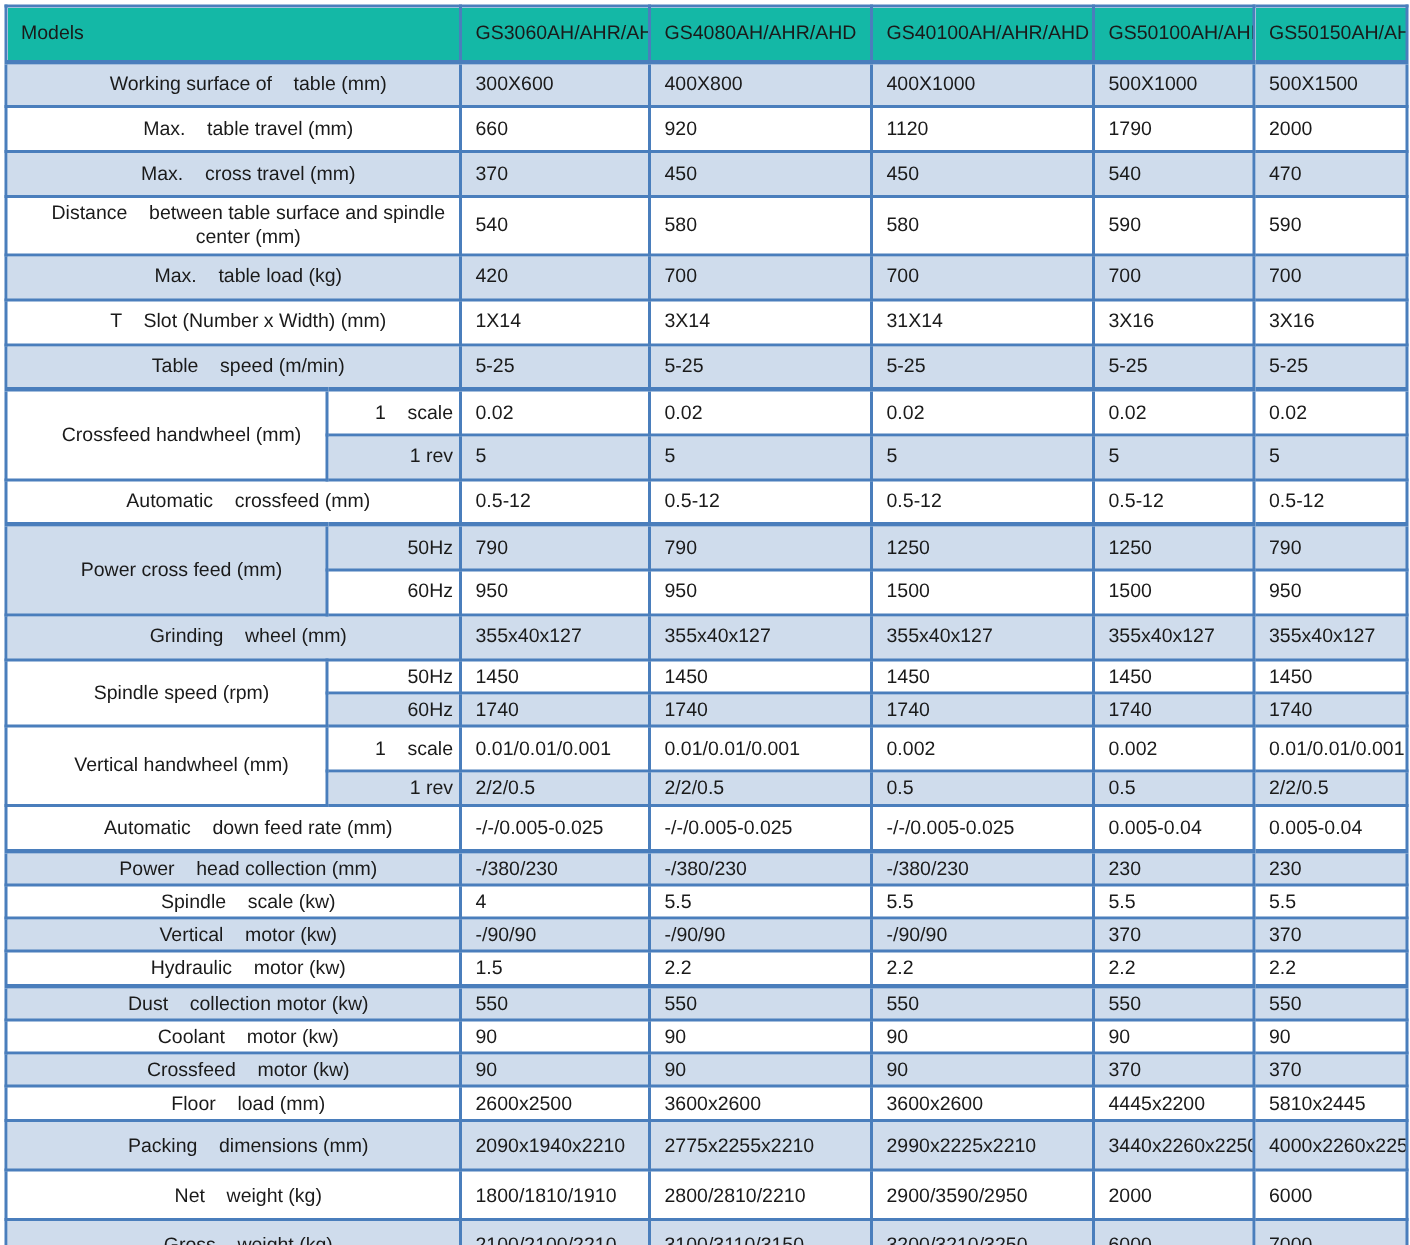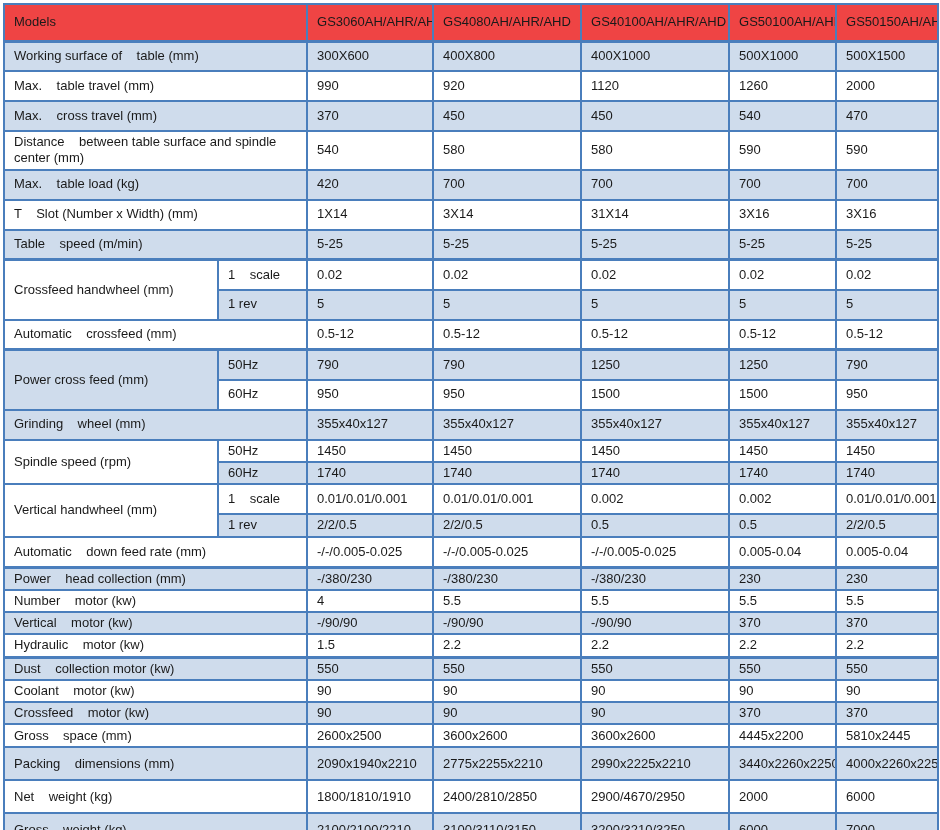--- a/index.html
+++ b/index.html
@@ -24,30 +24,30 @@
     border:2px solid var(--border);
     font-size:13px;
     font-weight:400;
     text-align:left;
     vertical-align:middle;
     padding:2px 4px 2px 9px;
     white-space:pre-wrap;
     overflow:hidden;
     line-height:1.25;
   }
-  .spec thead th{height:37px;border-bottom-width:3px;background:#ef4444;}
+  .spec thead th{height:37px;border-bottom-width:3px;background:#14b8a6;}
   tr.r-n{height:30px;}
   tr.r-m{height:23px;}
   tr.r-c{height:21px;}
   tr.r-t{height:33px;}
   td.blue{background:var(--fill);}
   td.white{background:#ffffff;}
   tr.thick td{border-top-width:3px;}
-  td.row-label{padding-left:9px;}
-  td.row-sublabel{}
+  td.row-label{padding-left:24px;text-align:center;}
+  td.row-sublabel{text-align:right;}
   td.cell-value{padding-left:9px;}
 </style>
 </head>
 <body>
 
 <div class="spec-wrap">
   <table class="spec">
     <colgroup>
       <col style="width:214px">
         <col style="width:89px">
@@ -71,24 +71,24 @@
         <tr class="r-n">
           <td class="row-label blue" colspan="2">Working surface of    table (mm)</td>
           <td class="cell-value blue">300X600</td>
           <td class="cell-value blue">400X800</td>
           <td class="cell-value blue">400X1000</td>
           <td class="cell-value blue">500X1000</td>
           <td class="cell-value blue">500X1500</td>
         </tr>
         <tr class="r-n">
           <td class="row-label white" colspan="2">Max.    table travel (mm)</td>
-          <td class="cell-value white">990</td>
+          <td class="cell-value white">660</td>
           <td class="cell-value white">920</td>
           <td class="cell-value white">1120</td>
-          <td class="cell-value white">1260</td>
+          <td class="cell-value white">1790</td>
           <td class="cell-value white">2000</td>
         </tr>
         <tr class="r-n">
           <td class="row-label blue" colspan="2">Max.    cross travel (mm)</td>
           <td class="cell-value blue">370</td>
           <td class="cell-value blue">450</td>
           <td class="cell-value blue">450</td>
           <td class="cell-value blue">540</td>
           <td class="cell-value blue">470</td>
         </tr>
@@ -218,21 +218,21 @@
         </tr>
         <tr class="r-c thick">
           <td class="row-label blue" colspan="2">Power    head collection (mm)</td>
           <td class="cell-value blue">-/380/230</td>
           <td class="cell-value blue">-/380/230</td>
           <td class="cell-value blue">-/380/230</td>
           <td class="cell-value blue">230</td>
           <td class="cell-value blue">230</td>
         </tr>
         <tr class="r-c">
-          <td class="row-label white" colspan="2">Number    motor (kw)</td>
+          <td class="row-label white" colspan="2">Spindle    scale (kw)</td>
           <td class="cell-value white">4</td>
           <td class="cell-value white">5.5</td>
           <td class="cell-value white">5.5</td>
           <td class="cell-value white">5.5</td>
           <td class="cell-value white">5.5</td>
         </tr>
         <tr class="r-c">
           <td class="row-label blue" colspan="2">Vertical    motor (kw)</td>
           <td class="cell-value blue">-/90/90</td>
           <td class="cell-value blue">-/90/90</td>
@@ -266,40 +266,40 @@
         </tr>
         <tr class="r-c">
           <td class="row-label blue" colspan="2">Crossfeed    motor (kw)</td>
           <td class="cell-value blue">90</td>
           <td class="cell-value blue">90</td>
           <td class="cell-value blue">90</td>
           <td class="cell-value blue">370</td>
           <td class="cell-value blue">370</td>
         </tr>
         <tr class="r-m">
-          <td class="row-label white" colspan="2">Gross    space (mm)</td>
+          <td class="row-label white" colspan="2">Floor    load (mm)</td>
           <td class="cell-value white">2600x2500</td>
           <td class="cell-value white">3600x2600</td>
           <td class="cell-value white">3600x2600</td>
           <td class="cell-value white">4445x2200</td>
           <td class="cell-value white">5810x2445</td>
         </tr>
         <tr class="r-t">
           <td class="row-label blue" colspan="2">Packing    dimensions (mm)</td>
           <td class="cell-value blue">2090x1940x2210</td>
           <td class="cell-value blue">2775x2255x2210</td>
           <td class="cell-value blue">2990x2225x2210</td>
           <td class="cell-value blue">3440x2260x2250</td>
           <td class="cell-value blue">4000x2260x2250</td>
         </tr>
         <tr class="r-t">
           <td class="row-label white" colspan="2">Net    weight (kg)</td>
           <td class="cell-value white">1800/1810/1910</td>
-          <td class="cell-value white">2400/2810/2850</td>
-          <td class="cell-value white">2900/4670/2950</td>
+          <td class="cell-value white">2800/2810/2210</td>
+          <td class="cell-value white">2900/3590/2950</td>
           <td class="cell-value white">2000</td>
           <td class="cell-value white">6000</td>
         </tr>
         <tr class="r-t">
           <td class="row-label blue" colspan="2">Gross    weight (kg)</td>
           <td class="cell-value blue">2100/2100/2210</td>
           <td class="cell-value blue">3100/3110/3150</td>
           <td class="cell-value blue">3200/3210/3250</td>
           <td class="cell-value blue">6000</td>
           <td class="cell-value blue">7000</td>

